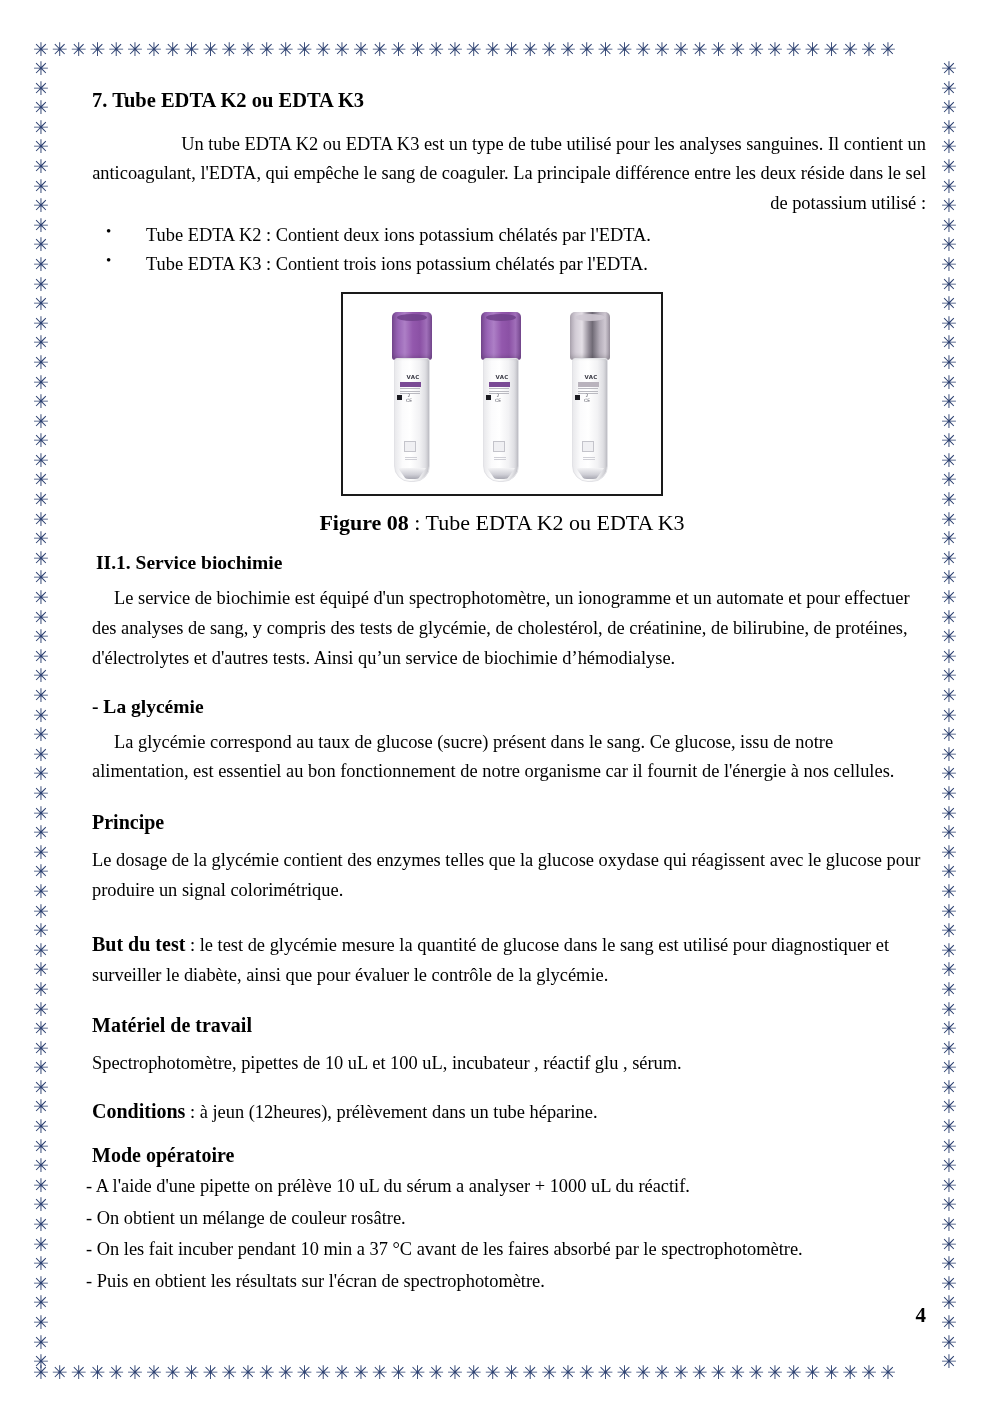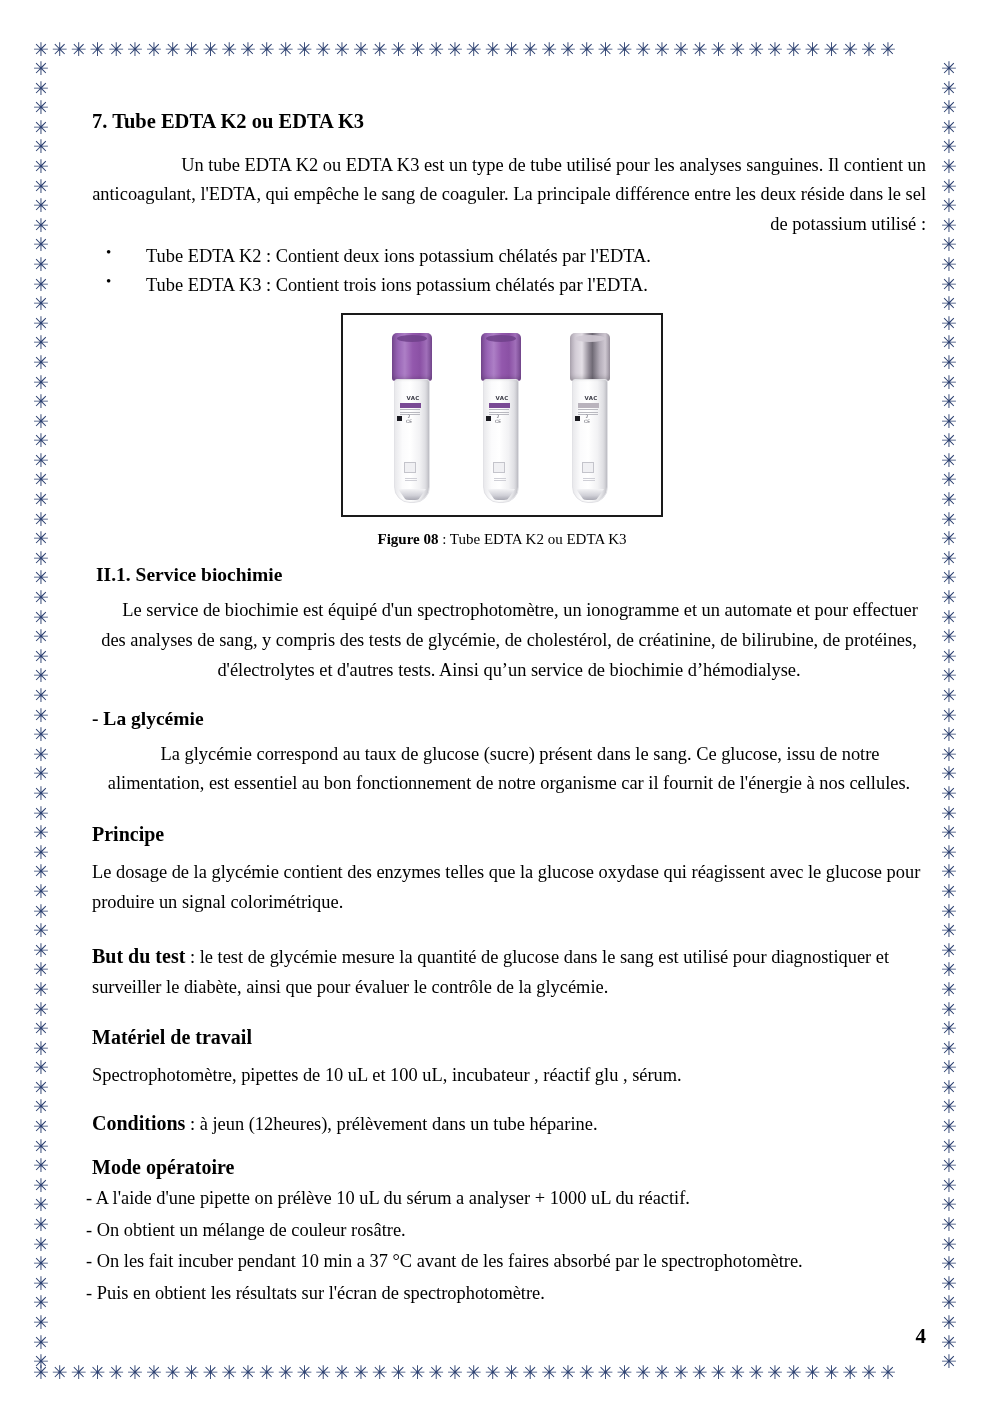--- a/index.html
+++ b/index.html
@@ -60,21 +60,21 @@
   }
   .border-left span, .border-right span {
     display: block;
     height: 19.6px;
   }
 
   
   .content {
     position: absolute;
     left: 78px;
-    top: 109px;
+    top: 88px;
     width: 848px;
   }
 
   h2.section-title {
     font-size: 20.5px;
     font-weight: bold;
     margin: 0 0 16px 0;
     padding-left: 14px;
     line-height: 1.25;
   }
@@ -249,21 +249,21 @@
     position: absolute;
     left: 3px; right: 3px;
     bottom: 2px;
     height: 11px;
     background: linear-gradient(180deg, #f3f3f5 0%, #cfcfd6 60%, #a8a8b2 100%);
     border-radius: 0 0 14px 14px;
     clip-path: polygon(0 0, 100% 0, 72% 100%, 28% 100%);
   }
 
   .figure-caption {
-    font-size: 15px;
+    font-size: 22px;
     margin-top: 10px;
   }
   .figure-caption b { font-weight: bold; }
 
   h3.sub-title {
     font-size: 19.5px;
     font-weight: bold;
     margin: 16px 0 10px 0;
     padding-left: 18px;
   }
@@ -282,21 +282,21 @@
   h4.heading-tight {
     margin: 16px 0 4px 0;
   }
 
   p.para {
     font-size: 18.4px;
     line-height: 1.62;
     margin: 0;
     padding-left: 14px;
   }
-  p.para.indent { text-indent: 22px; text-align: center; }
+  p.para.indent { text-indent: 22px; }
   p.para-gap { margin-top: 22px; }
   p.para-gap-sm { margin-top: 16px; }
 
   .lead-bold { font-weight: bold; font-size: 20px; text-align: right; }
 
   ul.steps {
     list-style: none;
     margin: 4px 0 16px 0;
     padding: 0 0 0 8px;
   }

